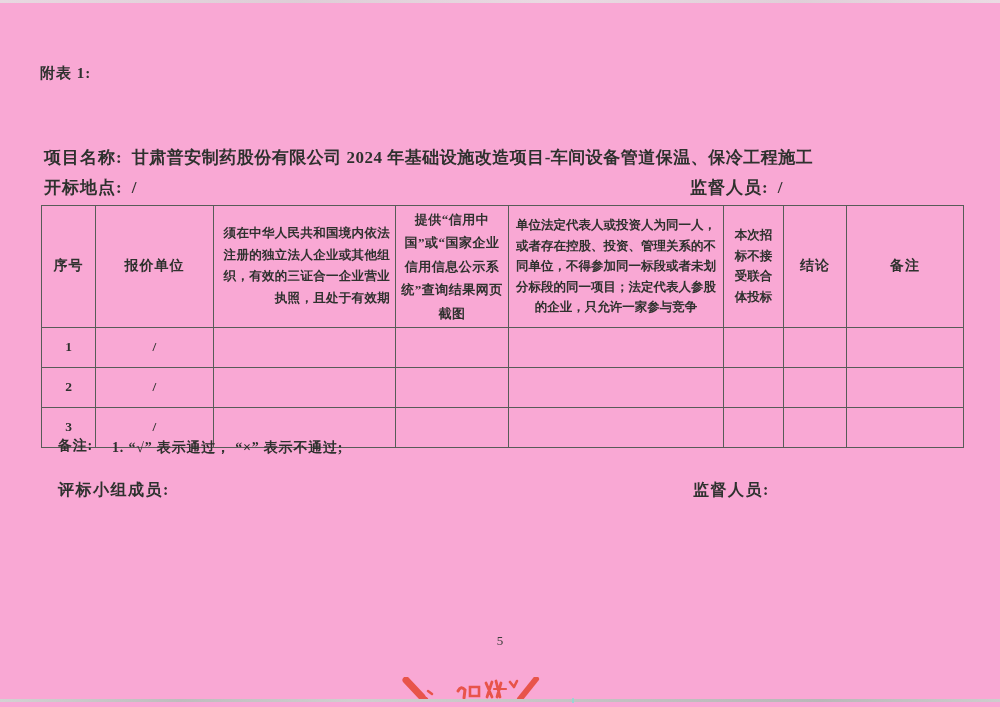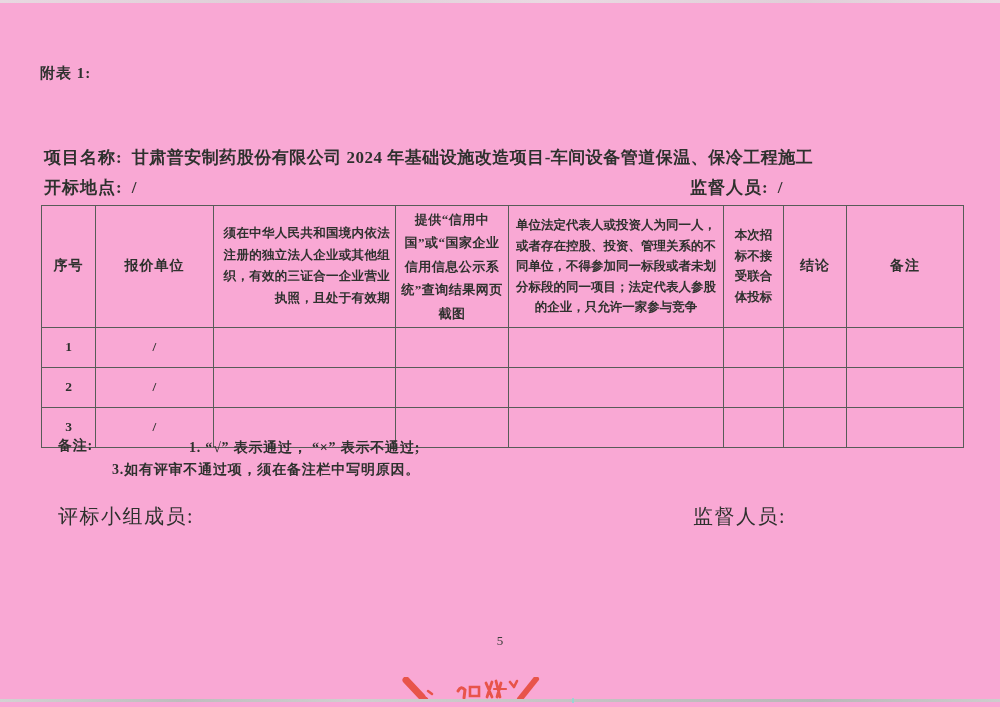--- a/index.html
+++ b/index.html
@@ -48,21 +48,21 @@
   th.h-dense { font-size:12.5px; line-height:1.65; letter-spacing:0; }
   td.c-num { font-size:13.5px; font-weight:600; }
   td.c-slash { font-size:13.5px; font-weight:600; }
 
   .notes { position:absolute; left:58px; top:437px; font-size:14px; font-weight:600; letter-spacing:.8px; }
   .notes-row { display:flex;text-align:right; }
   .notes-label { font-weight:700; flex:0 0 auto; }
   .notes-items { margin-left:19px; }
   .notes-items div { line-height:21.5px; white-space:nowrap; }
 
-  .sign-line { position:absolute; top:503px; font-size:20px; font-weight:400; letter-spacing:1.5px; }
+  .sign-line { position:absolute; top:480px; font-size:16px; font-weight:700; letter-spacing:1.5px; }
   #committee { left:58px; }
   #supervisor { left:693px; }
 
   .page-number { position:absolute; left:0; right:0; top:633px; text-align:center; font-size:13px; font-weight:400; color:#3a3d3a; }
 
   .stamp-fragment { position:absolute; left:398px; top:677px; width:145px; height:25px; }
   .scan-bottom-edge {
     position:absolute; left:0; top:699px; width:1000px; height:3px;
     background:linear-gradient(90deg,#d2d2d2 0%,#bdbdbd 18%,#cfcfcf 35%,#c2c2c2 60%,#b8b8b8 82%,#cdcdcd 100%);
   }
@@ -144,21 +144,20 @@
         <td></td>
       </tr>
     </tbody>
   </table>
 
   <div class="notes">
     <div class="notes-row">
       <div class="notes-label">备注:</div>
       <div class="notes-items">
         <div>1. “√” 表示通过， “×” 表示不通过;</div>
-        <div>3.如有评审不通过项，须在备注栏中写明原因。</div>
       </div>
     </div>
   </div>
 
   <div class="sign-line" id="committee">评标小组成员:</div>
   <div class="sign-line" id="supervisor">监督人员:</div>
 
   <div class="page-number">5</div>
 
   <svg class="stamp-fragment" viewBox="0 0 145 25" xmlns="http://www.w3.org/2000/svg">

